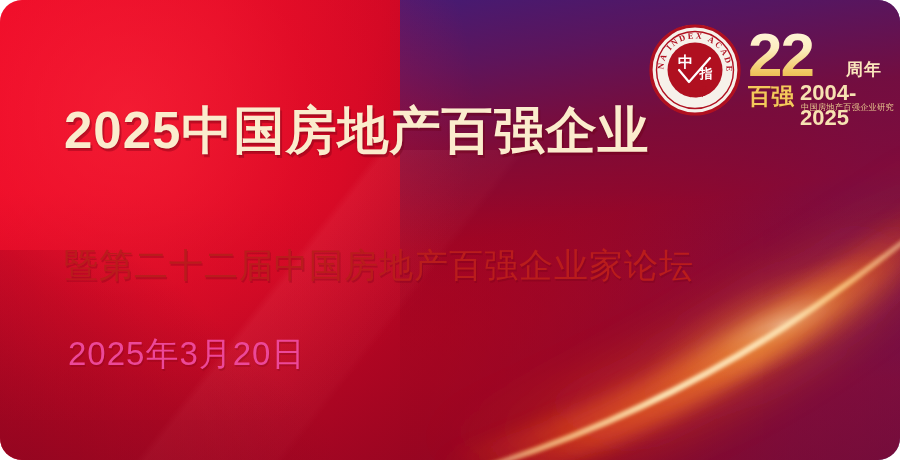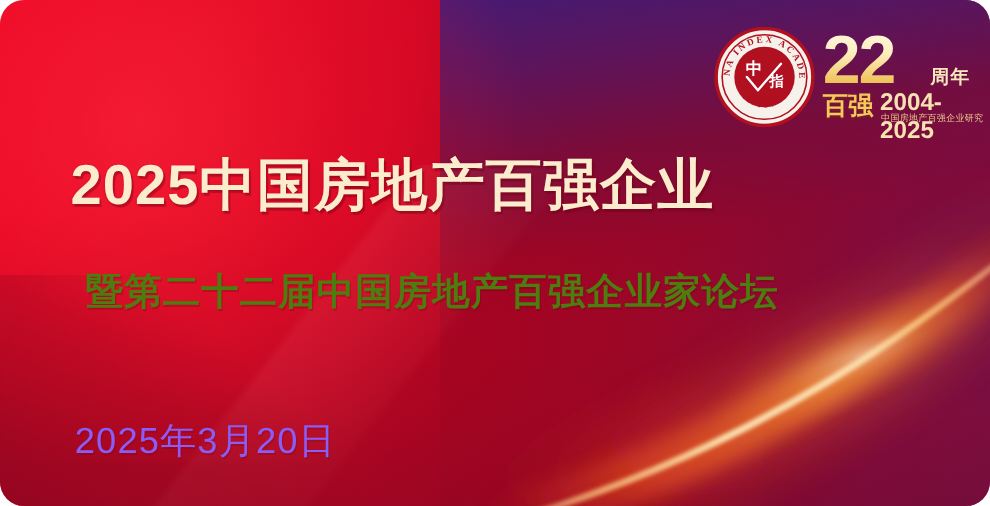--- a/index.html
+++ b/index.html
@@ -103,48 +103,45 @@
 
   .title-line {
     font-family: "Liberation Sans", "DejaVu Sans", sans-serif;
     font-weight: bold;
     font-size: 51px;
     line-height: 62px;
     letter-spacing: 1px;
     color: #fbeccd;
     text-shadow: 2px 3px 0 rgba(110,0,20,0.32), 0 1px 2px rgba(90,0,16,0.35);
     white-space: nowrap;
-    margin-top: 37px;
   }
   .title-line.l1 { position: absolute; left: 64px; top: 100px; }
   .title-line.l2 { position: absolute; left: 64px; top: 172px; }
 
   .subtitle {
     position: absolute;
     left: 64px; top: 243px;
-    font-weight: bold;
+    font-weight: normal;
     font-size: 34px;
     line-height: 44px;
     letter-spacing: 1px;
-    color: #4d7c0f;
+    color: #b91c1c;
     text-shadow: 1px 2px 0 rgba(110,0,20,0.28);
     white-space: nowrap;
-    margin-left: 14px;
   }
 
   .date {
     position: absolute;
     left: 68px; top: 332px;
     font-size: 33px;
     line-height: 44px;
     letter-spacing: 1px;
-    color: #8b5cf6;
+    color: #ec4899;
     text-shadow: 1px 2px 0 rgba(110,0,20,0.22);
     white-space: nowrap;
-    margin-top: 47px;
   }
 
   
   .seal {
     position: absolute;
     left: 649px; top: 24px;
     width: 92px; height: 92px;
   }
   .seal svg { display: block; }
 

